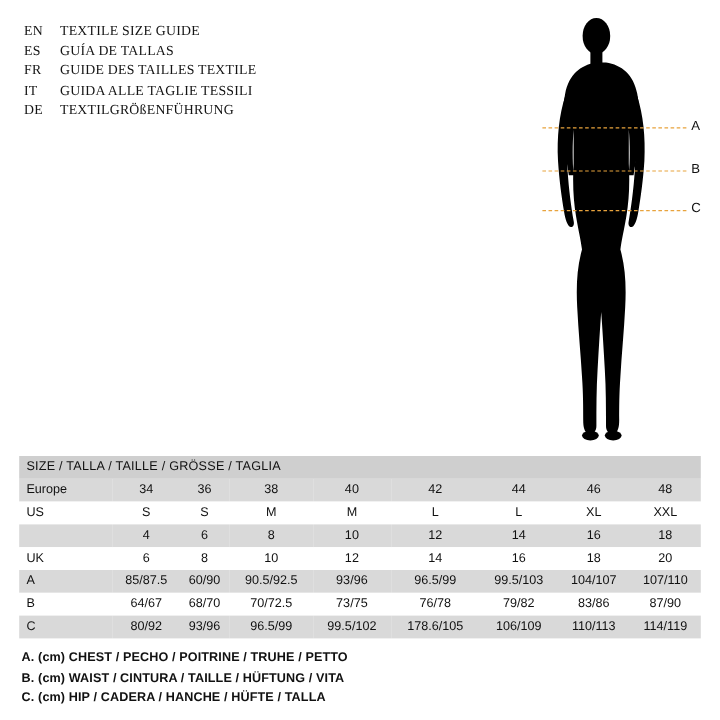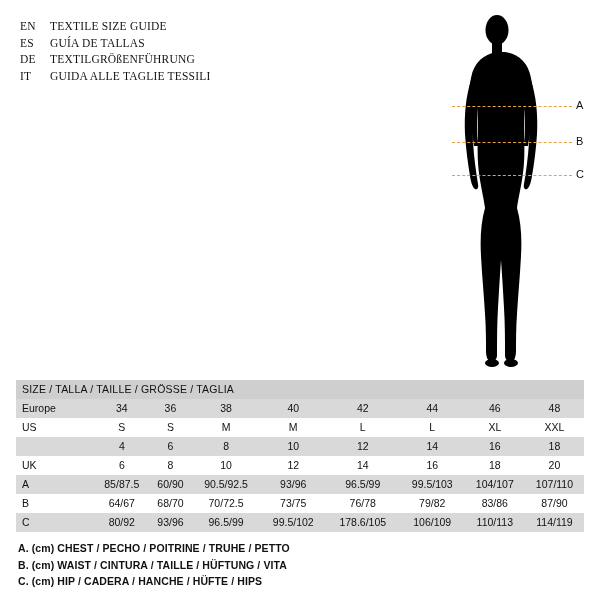--- a/index.html
+++ b/index.html
@@ -151,26 +151,30 @@
   <div class="lang-block">
     <div class="lang-row">
       <span class="lang-code">EN</span>
       <span class="lang-title">TEXTILE SIZE GUIDE</span>
     </div>
     <div class="lang-row">
       <span class="lang-code">ES</span>
       <span class="lang-title">GUÍA DE TALLAS</span>
     </div>
     <div class="lang-row">
+      <span class="lang-code">FR</span>
+      <span class="lang-title">GUIDE DES TAILLES TEXTILE</span>
+    </div>
+    <div class="lang-row">
+      <span class="lang-code">IT</span>
+      <span class="lang-title">GUIDA ALLE TAGLIE TESSILI</span>
+    </div>
+    <div class="lang-row">
       <span class="lang-code">DE</span>
       <span class="lang-title">TEXTILGRÖßENFÜHRUNG</span>
-    </div>
-    <div class="lang-row">
-      <span class="lang-code">IT</span>
-      <span class="lang-title">GUIDA ALLE TAGLIE TESSILI</span>
     </div>
   </div>
 
   <div class="figure-area">
     <svg class="figure-svg" viewBox="0 0 120 360">
       <g fill="#000000">
 
         <ellipse cx="57" cy="22" rx="11.5" ry="15"></ellipse>
 
         <rect x="52" y="34" width="10" height="12"></rect>
@@ -310,16 +314,16 @@
         <td>106/109</td>
         <td>110/113</td>
         <td>114/119</td>
       </tr>
     </tbody>
   </table>
 
   <div class="footnotes">
     <div class="footnote">A. (cm) CHEST / PECHO / POITRINE / TRUHE / PETTO</div>
     <div class="footnote">B. (cm) WAIST / CINTURA / TAILLE / HÜFTUNG / VITA</div>
-    <div class="footnote">C. (cm) HIP / CADERA / HANCHE / HÜFTE / HIPS</div>
+    <div class="footnote">C. (cm) HIP / CADERA / HANCHE / HÜFTE / TALLA</div>
   </div>
 
 </div>
 
 </body></html>

